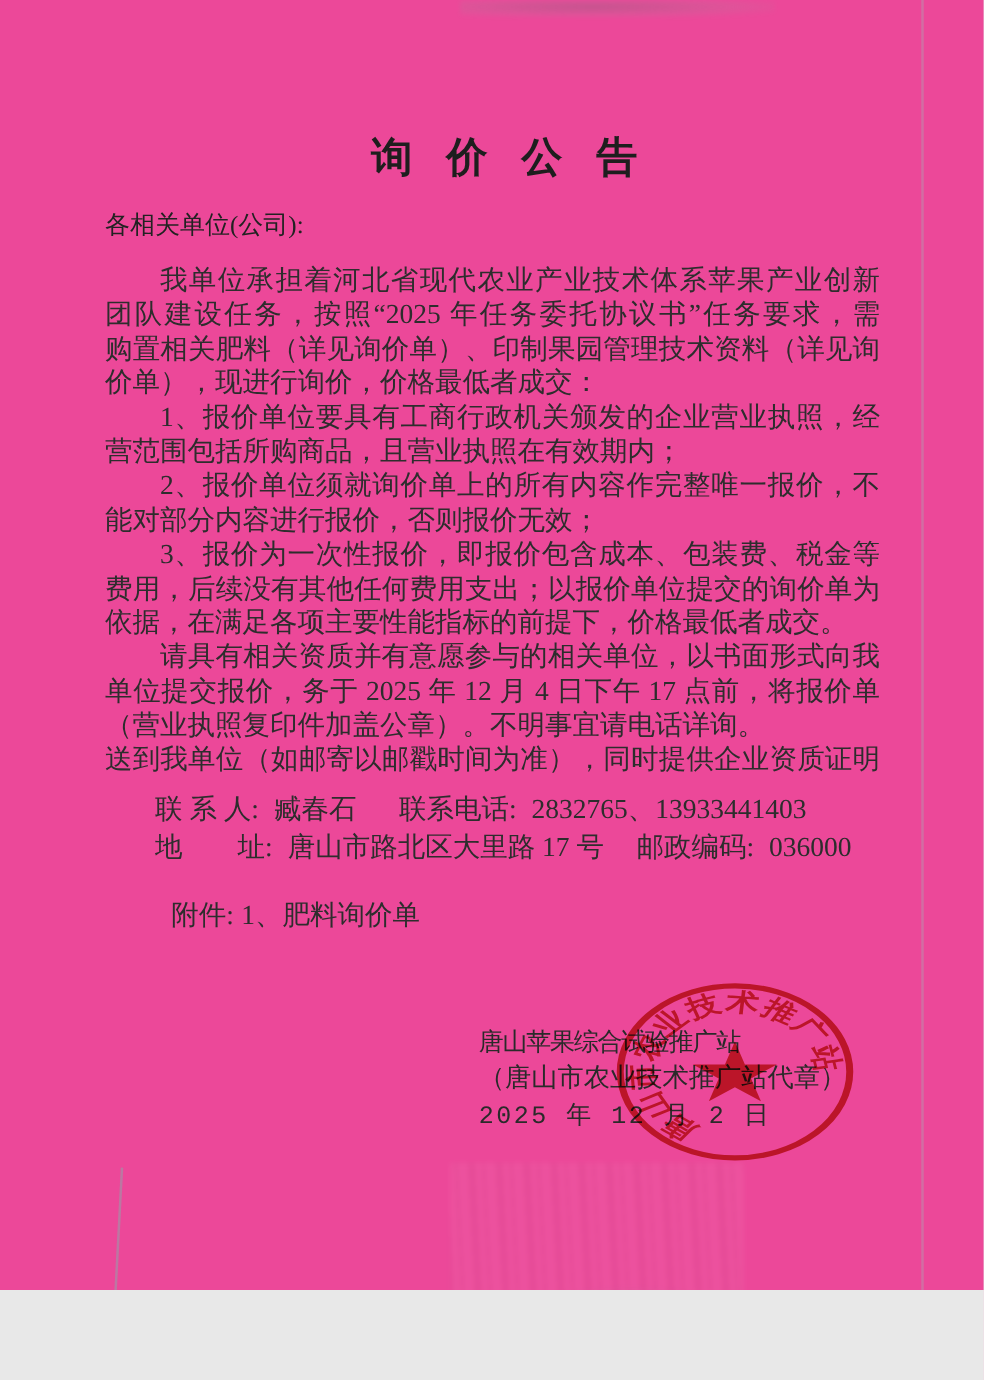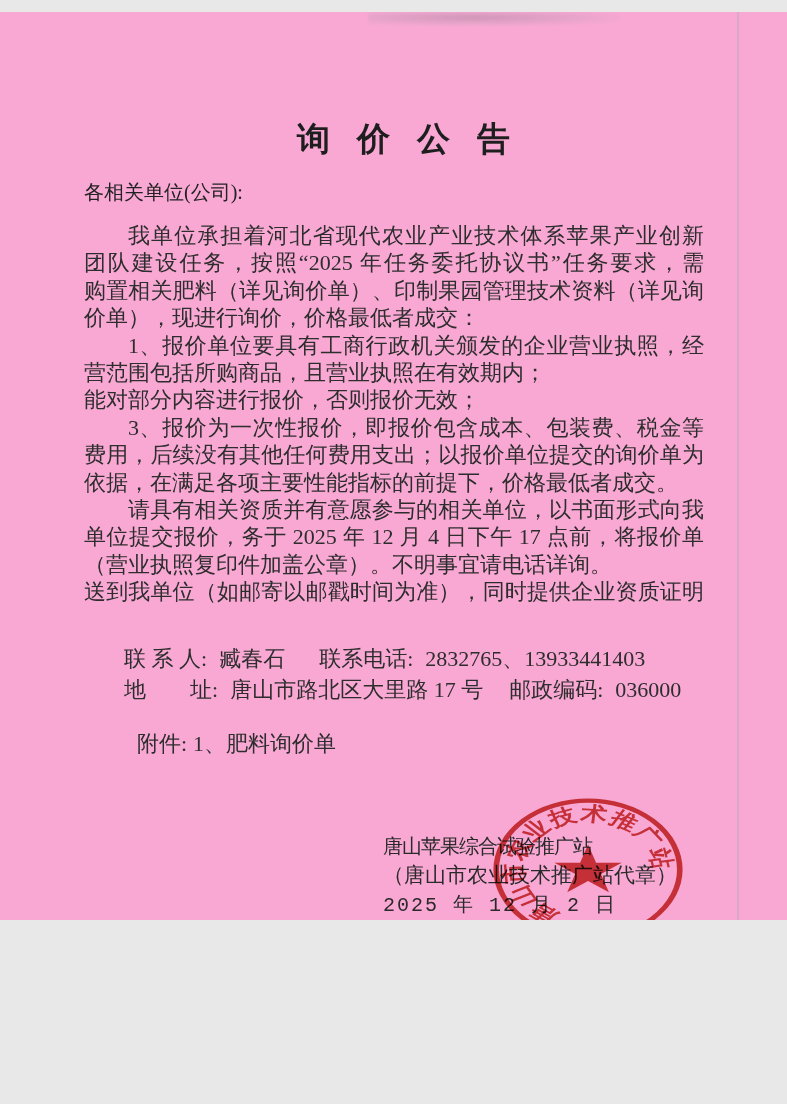--- a/index.html
+++ b/index.html
@@ -1,18 +1,18 @@
 <!DOCTYPE html>
 <html><head>
 <meta charset="utf-8">
 <style>
   html,body{margin:0;padding:0;background:#e8e8e8;}
   .page{
-    position:relative;width:787px;height:908px;margin:12px auto;
-    background:#f9a8d4;overflow:hidden;
+    position:relative;width:787px;height:1032px;margin:0 auto;
+    background:#ec4899;overflow:hidden;
     font-family:"Liberation Serif","DejaVu Serif",serif;
     color:#2d2d2d;
   }
   
   .smudge-top{position:absolute;left:368px;top:0;width:252px;height:14px;
     background:radial-gradient(ellipse at 42% 40%, rgba(110,110,118,.55), rgba(150,150,158,.25) 55%, rgba(180,180,188,0) 85%);
     filter:blur(1.5px);opacity:.55;}
   .edge-line{position:absolute;left:737px;top:0;width:2px;height:1104px;
     background:rgba(168,170,180,.38);}
   .hairline{position:absolute;left:94px;top:934px;width:1.5px;height:100px;
@@ -83,20 +83,21 @@
 
   <div class="salutation">各相关单位(公司):</div>
 
   <div class="body">
       <div class="body-line ind just">我单位承担着河北省现代农业产业技术体系苹果产业创新</div>
       <div class="body-line just">团队建设任务，按照“2025 年任务委托协议书”任务要求，需</div>
       <div class="body-line just">购置相关肥料（详见询价单）、印制果园管理技术资料（详见询</div>
       <div class="body-line">价单），现进行询价，价格最低者成交：</div>
       <div class="body-line ind just">1、报价单位要具有工商行政机关颁发的企业营业执照，经</div>
       <div class="body-line">营范围包括所购商品，且营业执照在有效期内；</div>
+      <div class="body-line ind just">2、报价单位须就询价单上的所有内容作完整唯一报价，不</div>
       <div class="body-line">能对部分内容进行报价，否则报价无效；</div>
       <div class="body-line ind just">3、报价为一次性报价，即报价包含成本、包装费、税金等</div>
       <div class="body-line just">费用，后续没有其他任何费用支出；以报价单位提交的询价单为</div>
       <div class="body-line">依据，在满足各项主要性能指标的前提下，价格最低者成交。</div>
       <div class="body-line ind just">请具有相关资质并有意愿参与的相关单位，以书面形式向我</div>
       <div class="body-line just">单位提交报价，务于 2025 年 12 月 4 日下午 17 点前，将报价单</div>
       <div class="body-line">（营业执照复印件加盖公章）。不明事宜请电话详询。</div>
       <div class="body-line just">送到我单位（如邮寄以邮戳时间为准），同时提供企业资质证明</div>
     </div>
 

